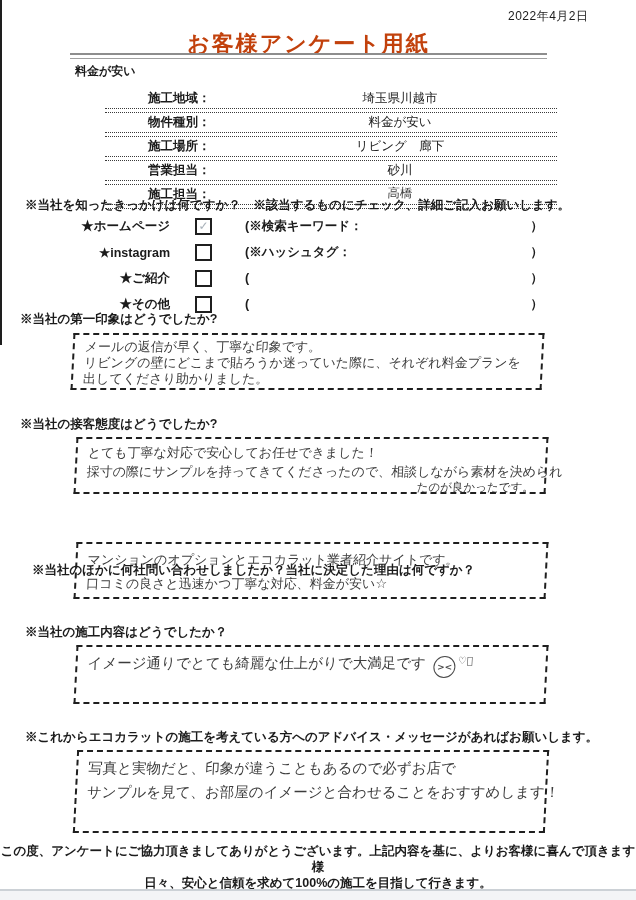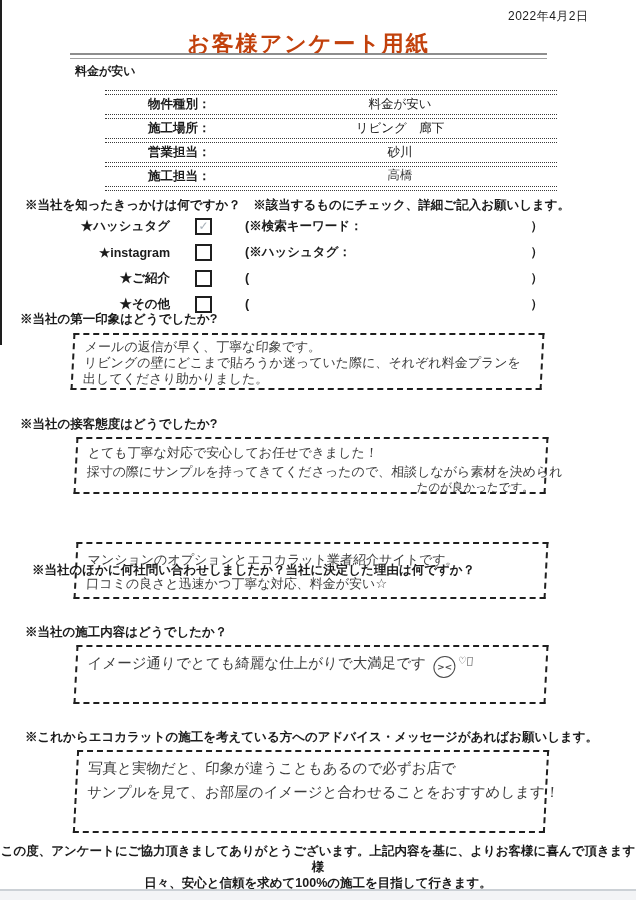--- a/index.html
+++ b/index.html
@@ -61,20 +61,24 @@
 <div class="page">
 
   <div class="abs edge-left"></div>
 
   <div class="abs date">2022年4月2日</div>
   <div class="abs title">お客様アンケート用紙</div>
   <div class="abs title-rule"></div>
   <div class="abs section-label">料金が安い</div>
 
   <div class="abs ctable">
+    <div class="crow">
+      <span class="lab">施工地域：</span>
+      <span class="val">埼玉県川越市</span>
+    </div>
     <div class="sep"></div>
     <div class="crow">
       <span class="lab">物件種別：</span>
       <span class="val">料金が安い</span>
     </div>
     <div class="sep"></div>
     <div class="crow">
       <span class="lab">施工場所：</span>
       <span class="val">リビング　廊下</span>
     </div>
@@ -87,21 +91,21 @@
     <div class="crow">
       <span class="lab">施工担当：</span>
       <span class="val hw hw-name">高橋</span>
     </div>
     <div class="sep"></div>
   </div>
 
   <div class="abs qhead" style="top:197px; left:25px;">※当社を知ったきっかけは何ですか？　※該当するものにチェック、詳細ご記入お願いします。</div>
   <div class="abs options">
     <div class="orow">
-      <span class="olab">★ハッシュタグ</span>
+      <span class="olab">★ホームページ</span>
       <span class="cb">
           <span class="mark">✓</span>
         </span>
       <span class="pref">(※検索キーワード：</span>
       <span class="spacer"></span>
       <span class="suf">）</span>
     </div>
     <div class="orow">
       <span class="olab">★instagram</span>
       <span class="cb">

